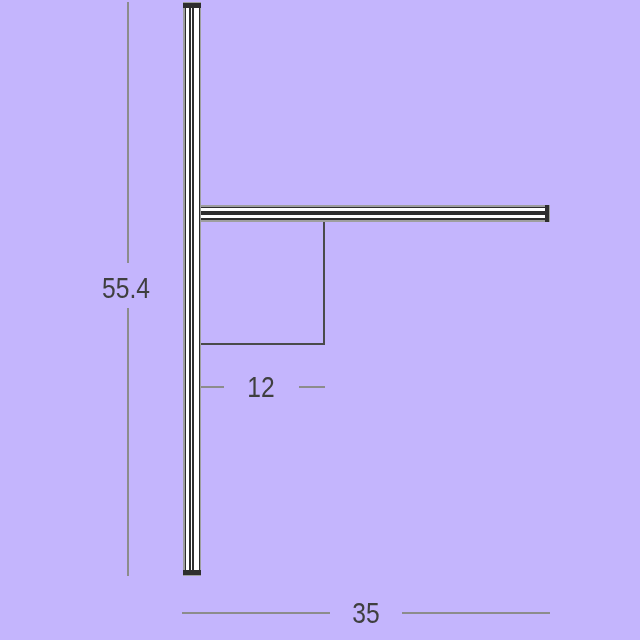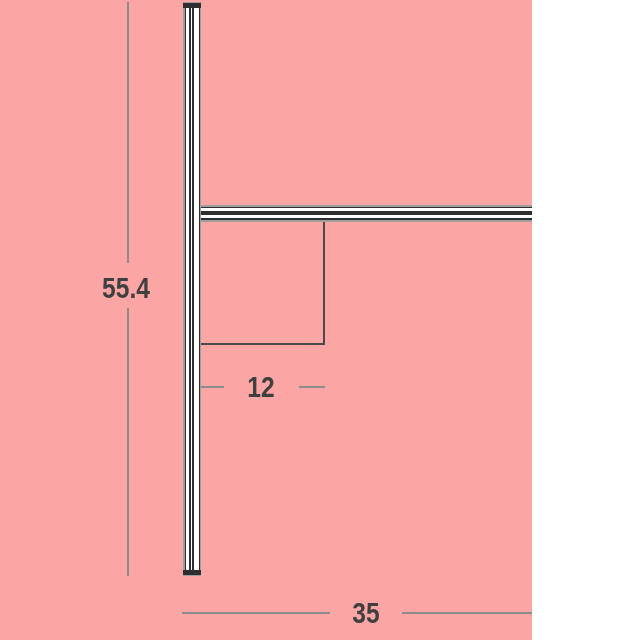--- a/index.html
+++ b/index.html
@@ -5,25 +5,24 @@
   html, body {
     margin: 0;
     padding: 0;
     background: #ffffff;
     width: 640px;
     height: 640px;
     font-family: "Liberation Sans", sans-serif;
   }
   #canvas {
     position: relative;
-    width: 532px;
+    width: 640px;
     height: 640px;
-    background: #fca5a5;
+    background: #c4b5fd;
     overflow: hidden;
-    font-weight: bold;
   }
   .abs { position: absolute; }
 
   
   .v-profile {
     left: 183px; top: 2px; width: 18px; height: 574px;
     background: linear-gradient(to right,
       #9e9e9e 0px,  #9e9e9e 1.5px,
       #2e2e2e 1.5px,#2e2e2e 3px,
       #ffffff 3px,  #ffffff 6px,

